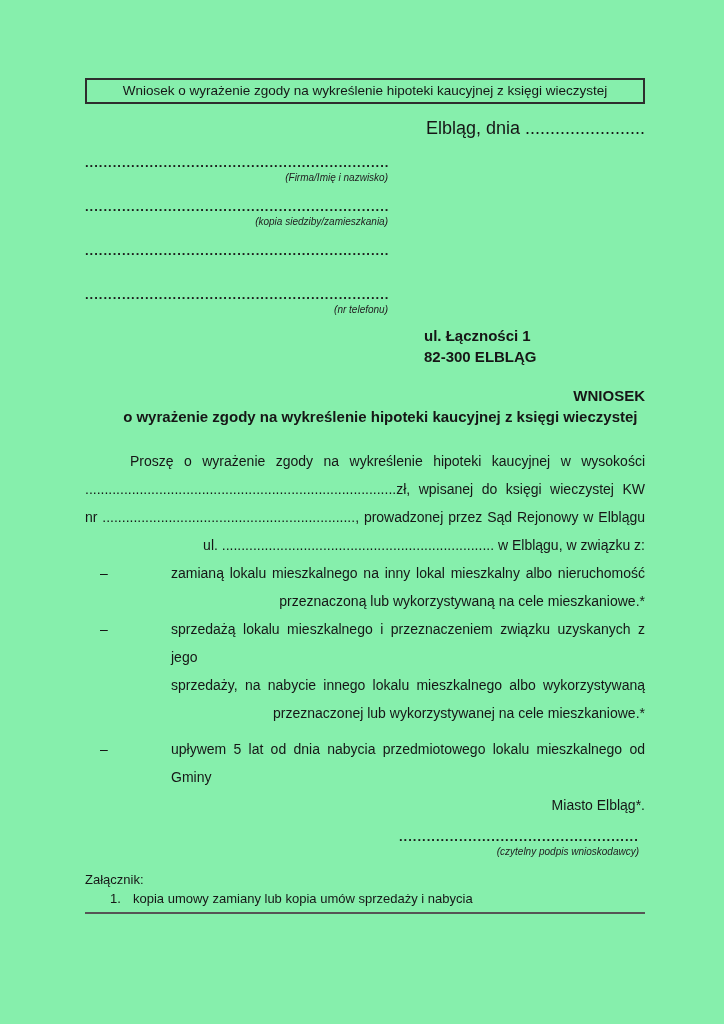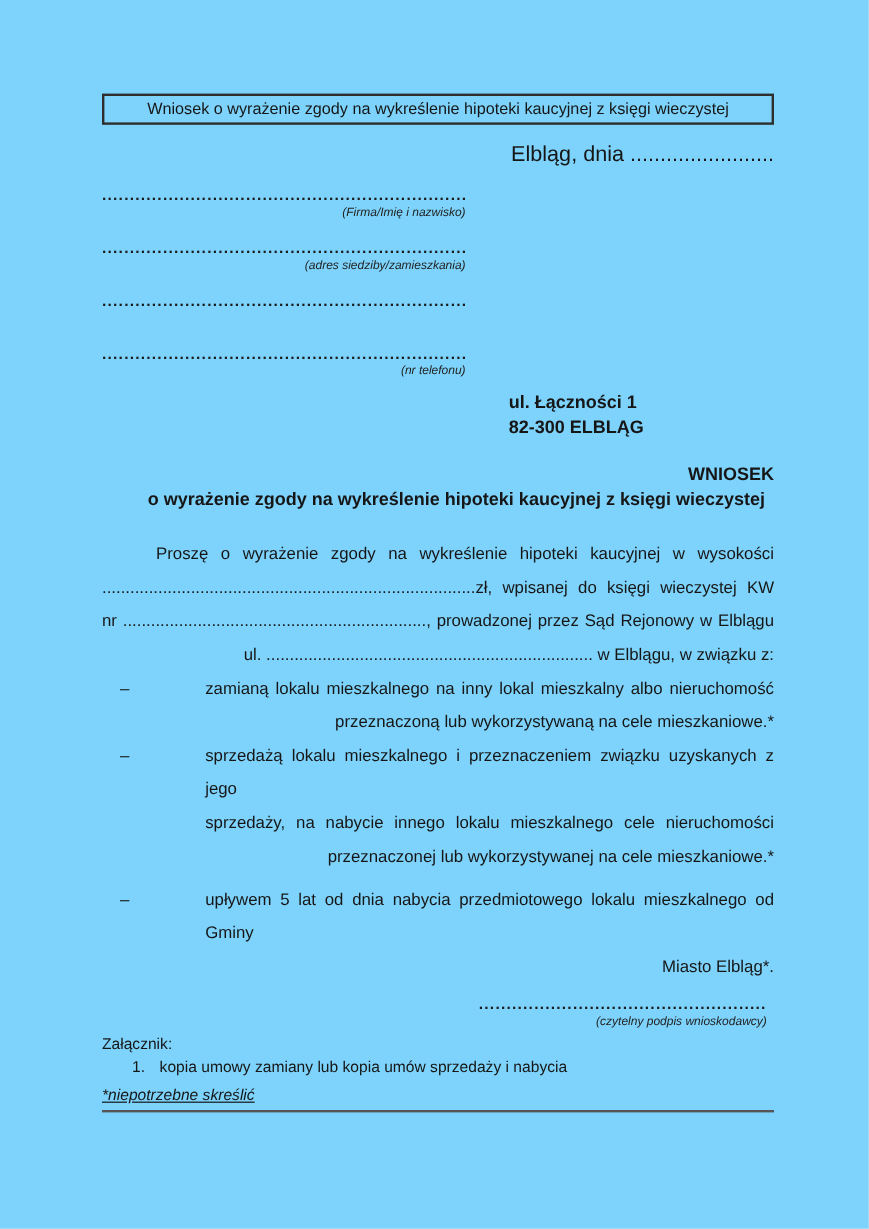--- a/index.html
+++ b/index.html
@@ -2,21 +2,21 @@
 <html><head>
 <meta charset="utf-8">
 <style>
   * { margin: 0; padding: 0; box-sizing: border-box; }
   html, body { background: #e8e8e8; }
   body { font-family: "Liberation Sans", sans-serif; color: #161616; }
   .page {
     position: relative;
     width: 724px; height: 1024px;
     margin: 0 auto;
-    background: #7dd3fc;
+    background: #86efac;
     padding: 78px 79px 0 85px;
     overflow: hidden;
   }
   
   .header-box {
     border: 2px solid #2e2e2e;
     text-align: center;
     font-size: 13.5px;
     padding: 3px 2px 4px 2px;
   }
@@ -77,21 +77,21 @@
   .bullets { font-size: 14px; line-height: 28px; }
   .bullet { display: flex; padding-left: 15px; }
   .bullet.spaced { margin-top: 8px; }
   .dash { width: 28px; flex: none; }
   .blines { flex: 1; min-width: 0; margin-left: 43px; }
   
   .signature { width: 240px; margin: 10px 6px 0 auto; }
   .signature .dotline { width: 240px; }
   .signature .caption { width: 240px; }
   
-  .attachment { margin-top: 4px; font-size: 13px; line-height: 17px; }
+  .attachment { margin-top: 14px; font-size: 13px; line-height: 17px; }
   .att-item { display: flex; margin-left: 25px; margin-top: 2px; }
   .att-num { width: 23px; flex: none; }
   
   .footnote { margin-top: 8px; font-size: 13px; }
   .footnote .fn { font-style: italic; text-decoration: underline; }
   
   .bottom-rule {
     margin-top: 5px;
     width: 100%;
     border-top: 2px solid #555555;
@@ -107,21 +107,21 @@
 
   <div class="date-line">Elbląg, dnia ........................</div>
 
   <div class="fields">
     <div class="field">
       <div class="dotline">..............................................................................................................</div>
       <div class="caption">(Firma/Imię i nazwisko)</div>
     </div>
     <div class="field">
       <div class="dotline">..............................................................................................................</div>
-      <div class="caption">(adres siedziby/zamieszkania)</div>
+      <div class="caption">(kopia siedziby/zamieszkania)</div>
     </div>
     <div class="field">
       <div class="dotline">..............................................................................................................</div>
       <div class="caption"></div>
     </div>
     <div class="field">
       <div class="dotline">..............................................................................................................</div>
       <div class="caption">(nr telefonu)</div>
     </div>
   </div>
@@ -148,21 +148,21 @@
       <span class="dash">–</span>
       <div class="blines">
         <div class="jline">zamianą lokalu mieszkalnego na inny lokal mieszkalny albo nieruchomość</div>
         <div class="lline">przeznaczoną lub wykorzystywaną na cele mieszkaniowe.*</div>
       </div>
     </div>
     <div class="bullet">
       <span class="dash">–</span>
       <div class="blines">
         <div class="jline">sprzedażą lokalu mieszkalnego i przeznaczeniem związku uzyskanych z jego</div>
-        <div class="jline">sprzedaży, na nabycie innego lokalu mieszkalnego cele nieruchomości</div>
+        <div class="jline">sprzedaży, na nabycie innego lokalu mieszkalnego albo wykorzystywaną</div>
         <div class="lline">przeznaczonej lub wykorzystywanej na cele mieszkaniowe.*</div>
       </div>
     </div>
     <div class="bullet spaced">
       <span class="dash">–</span>
       <div class="blines">
         <div class="jline">upływem 5 lat od dnia nabycia przedmiotowego lokalu mieszkalnego od Gminy</div>
         <div class="lline">Miasto Elbląg*.</div>
       </div>
     </div>
@@ -174,19 +174,16 @@
   </div>
 
   <div class="attachment">
     <div>Załącznik:</div>
     <div class="att-item">
       <span class="att-num">1.</span>
       <span>kopia umowy zamiany lub kopia umów sprzedaży i nabycia</span>
     </div>
   </div>
 
-  <div class="footnote">
-    <span class="fn">*niepotrzebne skreślić</span>
-  </div>
 
   <div class="bottom-rule"></div>
 
 </div>
 
 </body></html>

